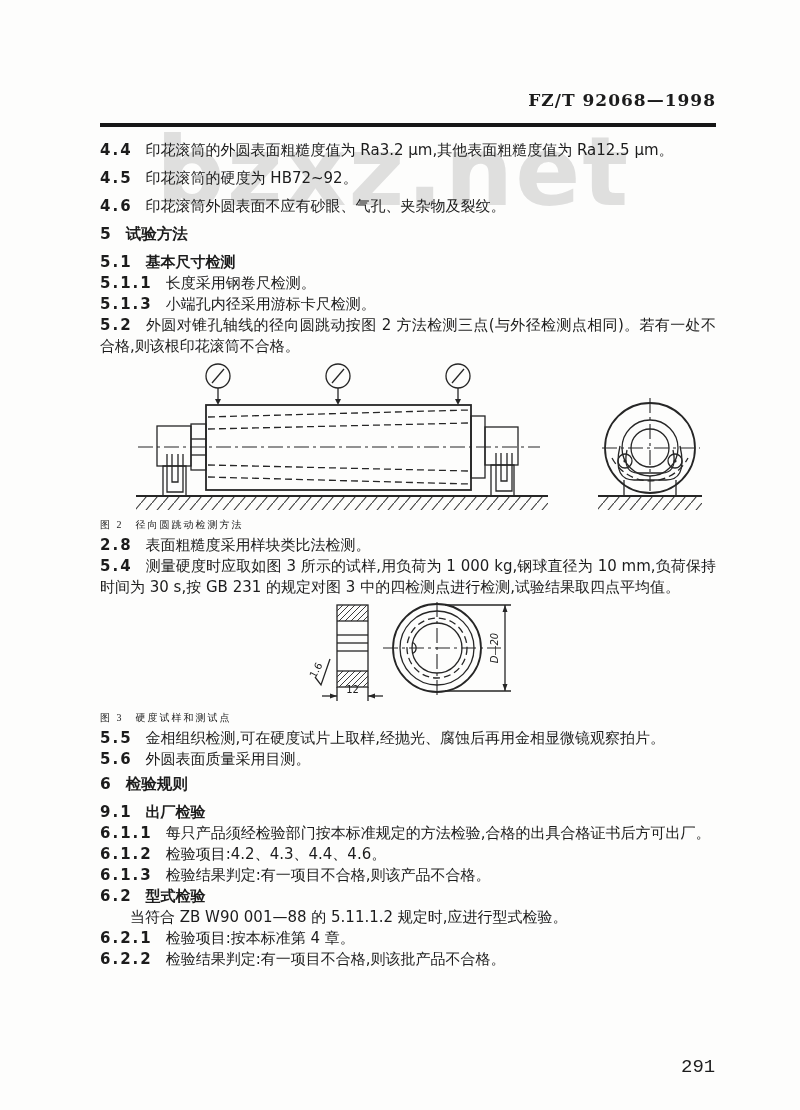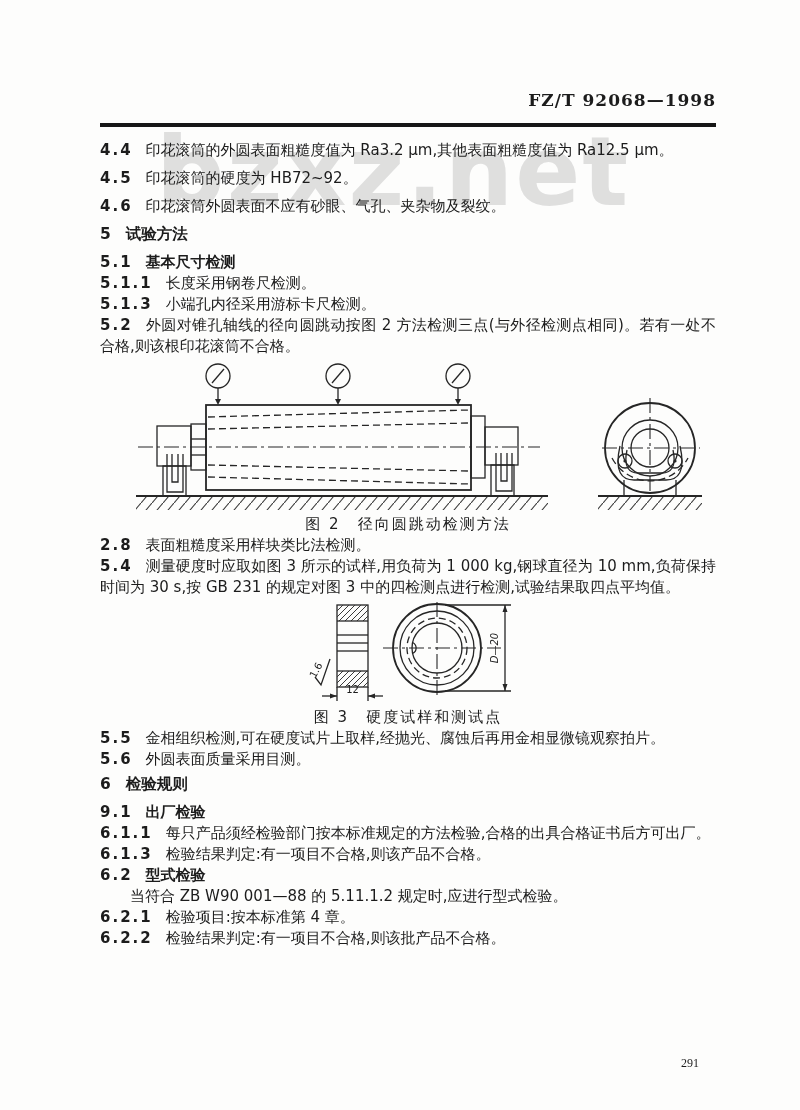--- a/index.html
+++ b/index.html
@@ -28,34 +28,34 @@
     font-size:15px;line-height:21px;text-align:justify;padding-top:7px;
   }
   .content p{margin:0;}
   p.c4{margin:0 0 7px;}
   p.h{margin:4px 0 7px;font-weight:bold;font-size:15.5px;}
   p.sh{font-weight:bold;}
   p.ind{text-indent:2em;}
   .num{font-weight:bold;letter-spacing:2px;margin-right:13px;white-space:nowrap;}
   .figure{margin:3px 0 0;}
   .figcap{
-    margin:2px 0 0;text-align:center;font-size:15px;letter-spacing:2px;
+    margin:2px 0 0;text-align:left;font-size:10px;letter-spacing:2px;font-family:Liberation Serif, serif;
   }
   .fig3wrap svg{display:block;margin-left:205px;}
   .fig2wrap svg{display:block;margin-left:8px;}
   .ln{stroke:#262626;stroke-width:1.3;fill:none;}
   .thick{stroke-width:1.8;}
   .dash{stroke-dasharray:7 4;}
   .cdash{stroke-dasharray:15 4 3 4;stroke-width:1.1;}
   .fillk{fill:#262626;stroke:none;}
   .lab{fill:#1c1c1c;stroke:none;font-size:10px;font-family:"DejaVu Sans",sans-serif;}
   .labi{font-style:italic;}
   .pageno{
     position:absolute;left:681px;top:1056px;z-index:1;
-    font-family:Liberation Serif, serif;font-size:12px;
+    font-family:Liberation Mono, monospace;font-size:19px;
   }
 </style>
 </head>
 <body>
 
 <div class="page">
 
   <div class="watermark">bzxz.net</div>
 
   <div class="hdr">FZ/T 92068—1998</div>
@@ -205,20 +205,21 @@
           <text class="lab labi" x="193" y="47" text-anchor="middle" transform="rotate(-90 193 47)">D—20</text>
         </g>
       </svg>
       <div class="figcap">图 3　硬度试样和测试点</div>
     </div>
       <p class="cl"><span class="num">5.5</span><span>金相组织检测,可在硬度试片上取样,经抛光、腐蚀后再用金相显微镜观察拍片。</span></p>
       <p class="cl"><span class="num">5.6</span><span>外圆表面质量采用目测。</span></p>
       <p class="h"><span class="num">6</span><span>检验规则</span></p>
       <p class="sh"><span class="num">9.1</span><span>出厂检验</span></p>
       <p class="cl"><span class="num">6.1.1</span><span>每只产品须经检验部门按本标准规定的方法检验,合格的出具合格证书后方可出厂。</span></p>
+      <p class="cl"><span class="num">6.1.2</span><span>检验项目:4.2、4.3、4.4、4.6。</span></p>
       <p class="cl"><span class="num">6.1.3</span><span>检验结果判定:有一项目不合格,则该产品不合格。</span></p>
       <p class="sh"><span class="num">6.2</span><span>型式检验</span></p>
       <p class="ind"><span>当符合 ZB W90 001—88 的 5.11.1.2 规定时,应进行型式检验。</span></p>
       <p class="cl"><span class="num">6.2.1</span><span>检验项目:按本标准第 4 章。</span></p>
       <p class="cl"><span class="num">6.2.2</span><span>检验结果判定:有一项目不合格,则该批产品不合格。</span></p>
     </div>
 
   <div class="pageno">291</div>
 
 </div>

